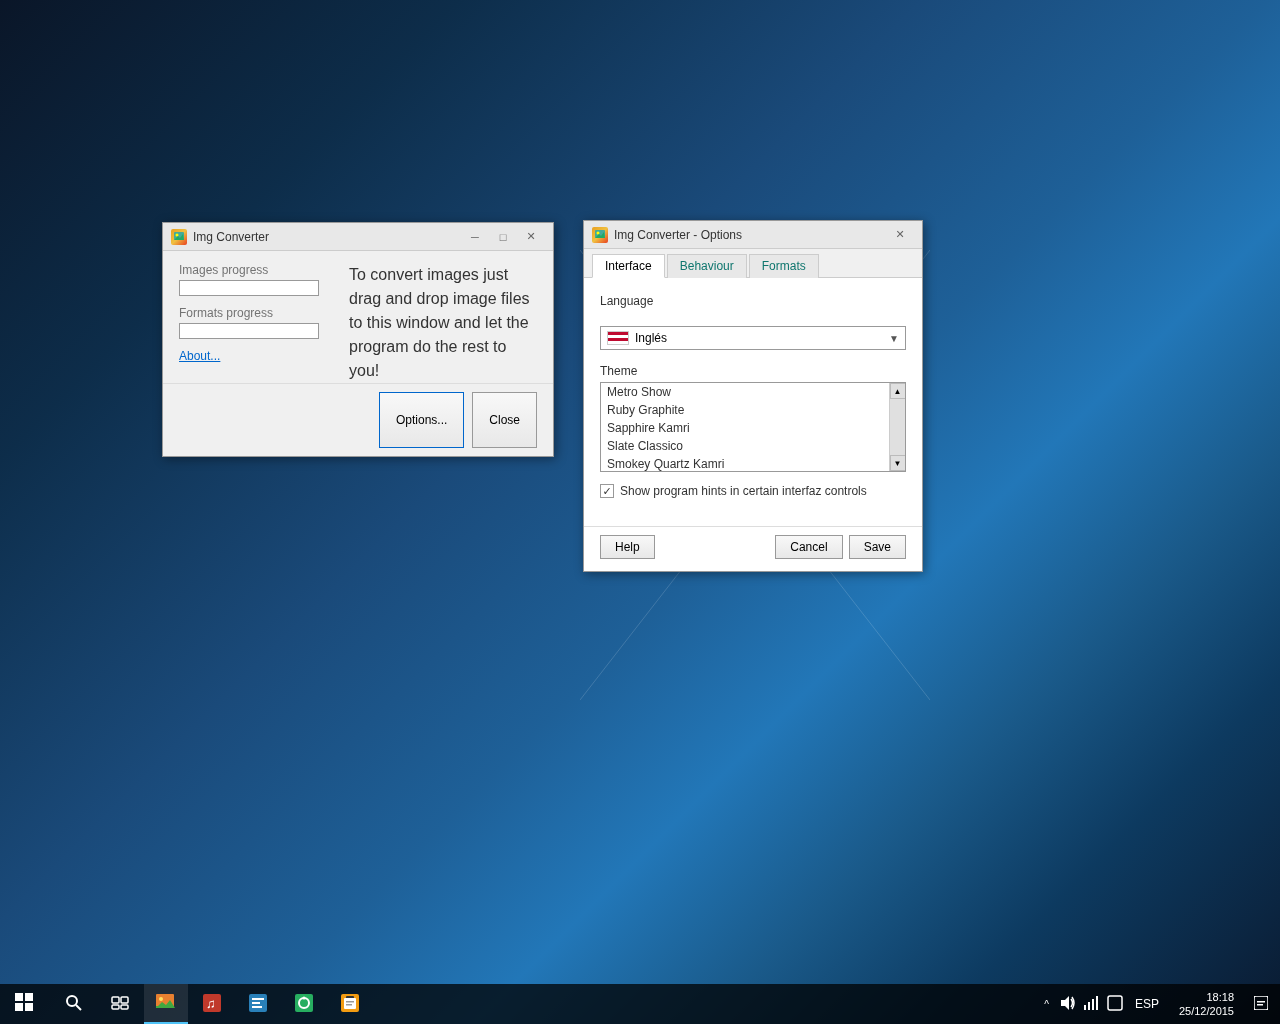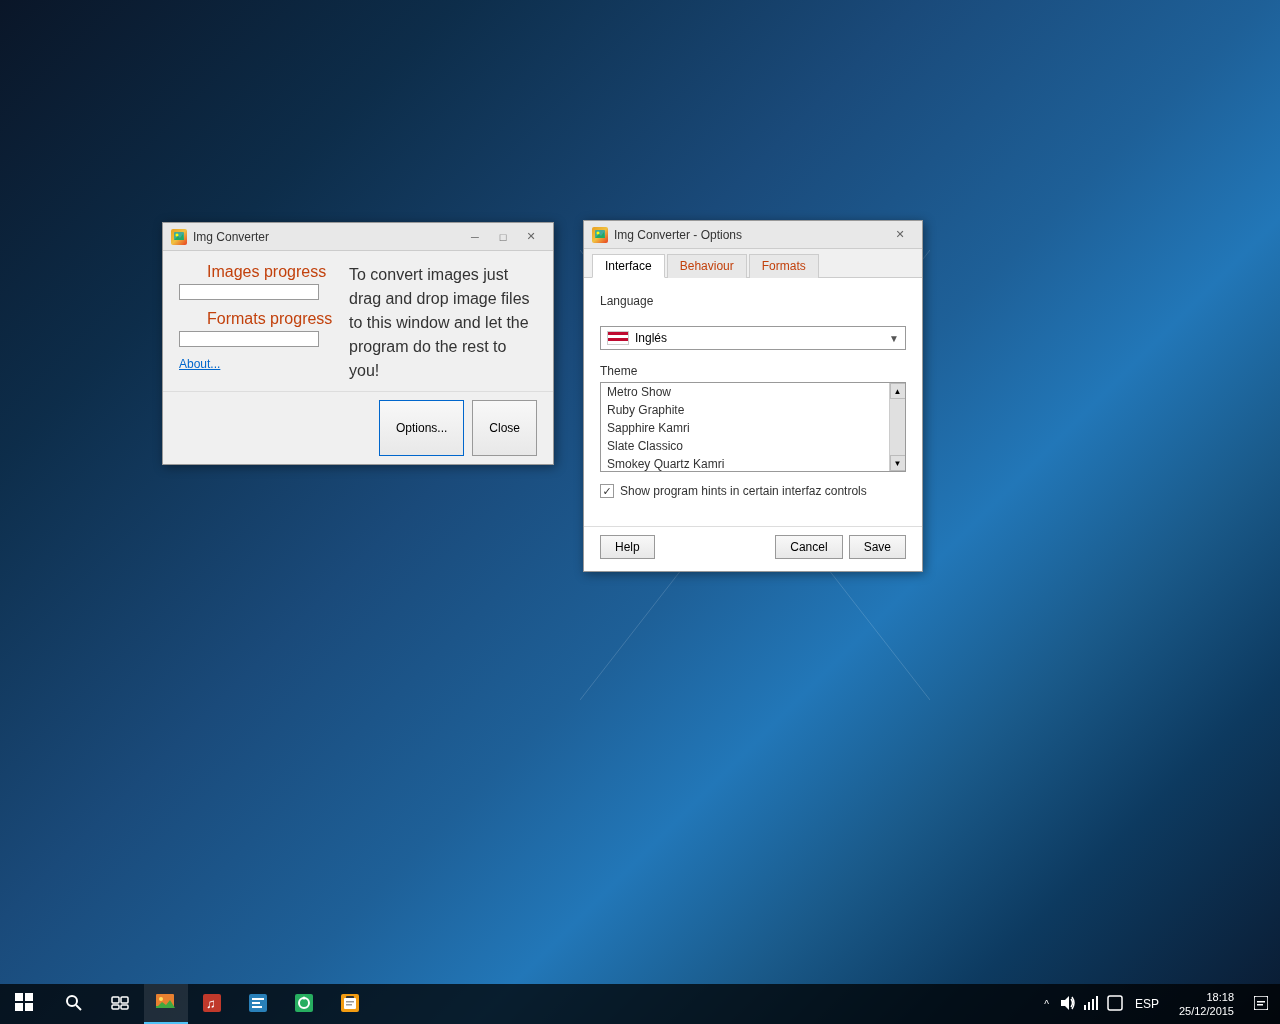--- a/index.html
+++ b/index.html
@@ -154,24 +154,23 @@
     }
 
     
     .converter-window {
       top: 222px;
       left: 162px;
       width: 392px;
     }
 
     .progress-label {
-      font-size: 16px;
-      color: #c2410c;
+      font-size: 12px;
+      color: #737373;
       margin-bottom: 3px;
-      margin-left: 28px;
     }
 
     .progress-bar {
       width: 140px;
       height: 16px;
       border: 1px solid #999;
       background: white;
       margin-bottom: 10px;
     }
 
@@ -225,21 +224,21 @@
       gap: 2px;
     }
 
     .tab {
       padding: 4px 12px;
       border: 1px solid #ccc;
       border-bottom: none;
       cursor: pointer;
       font-size: 12px;
       background: #e8e8e8;
-      color: #c2410c;
+      color: #0f766e;
       position: relative;
       top: 1px;
     }
 
     .tab.active {
       background: white;
       border-color: #ccc;
       border-bottom: 1px solid white;
       z-index: 1;
       color: #000;

